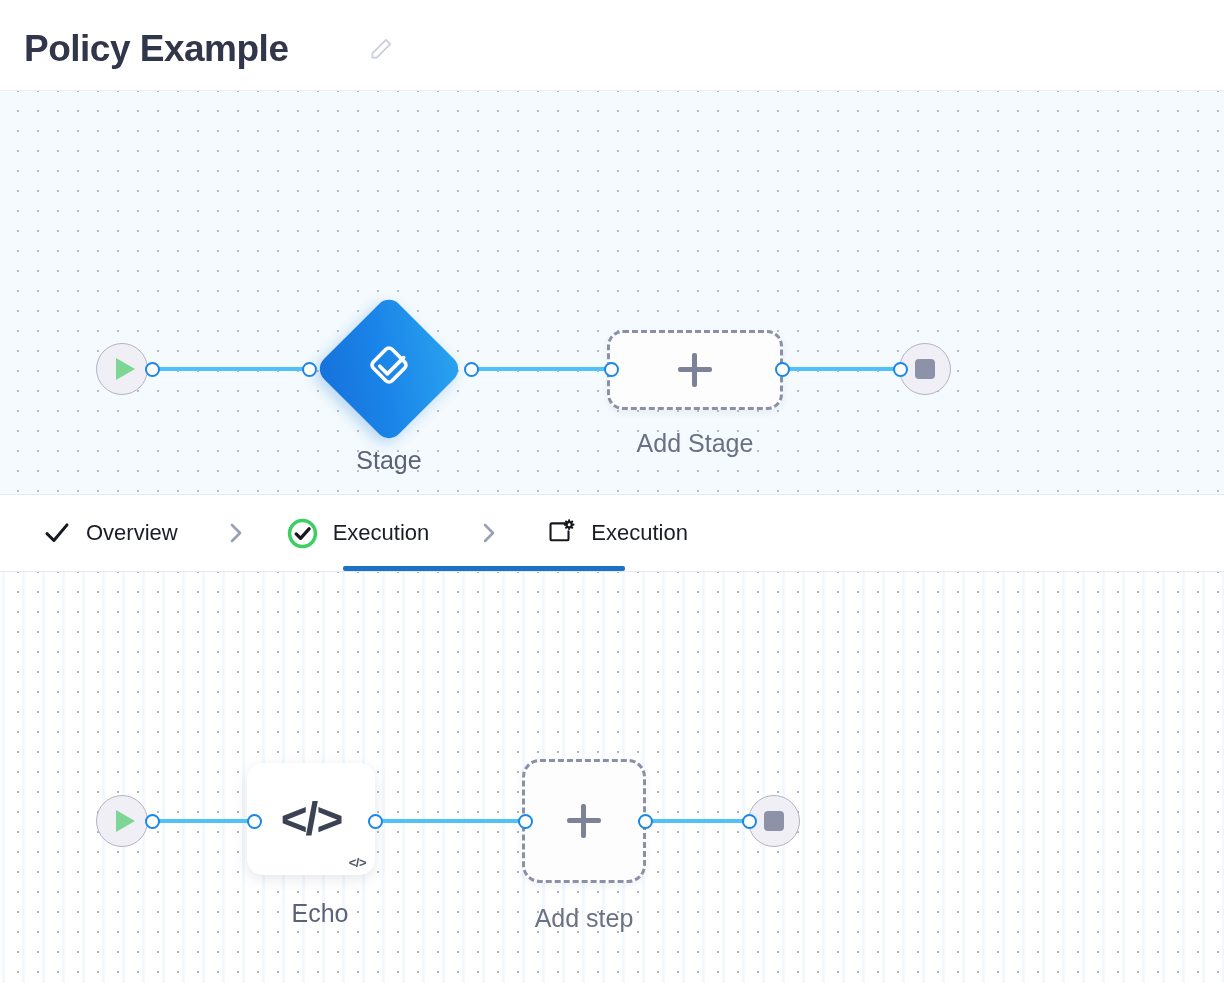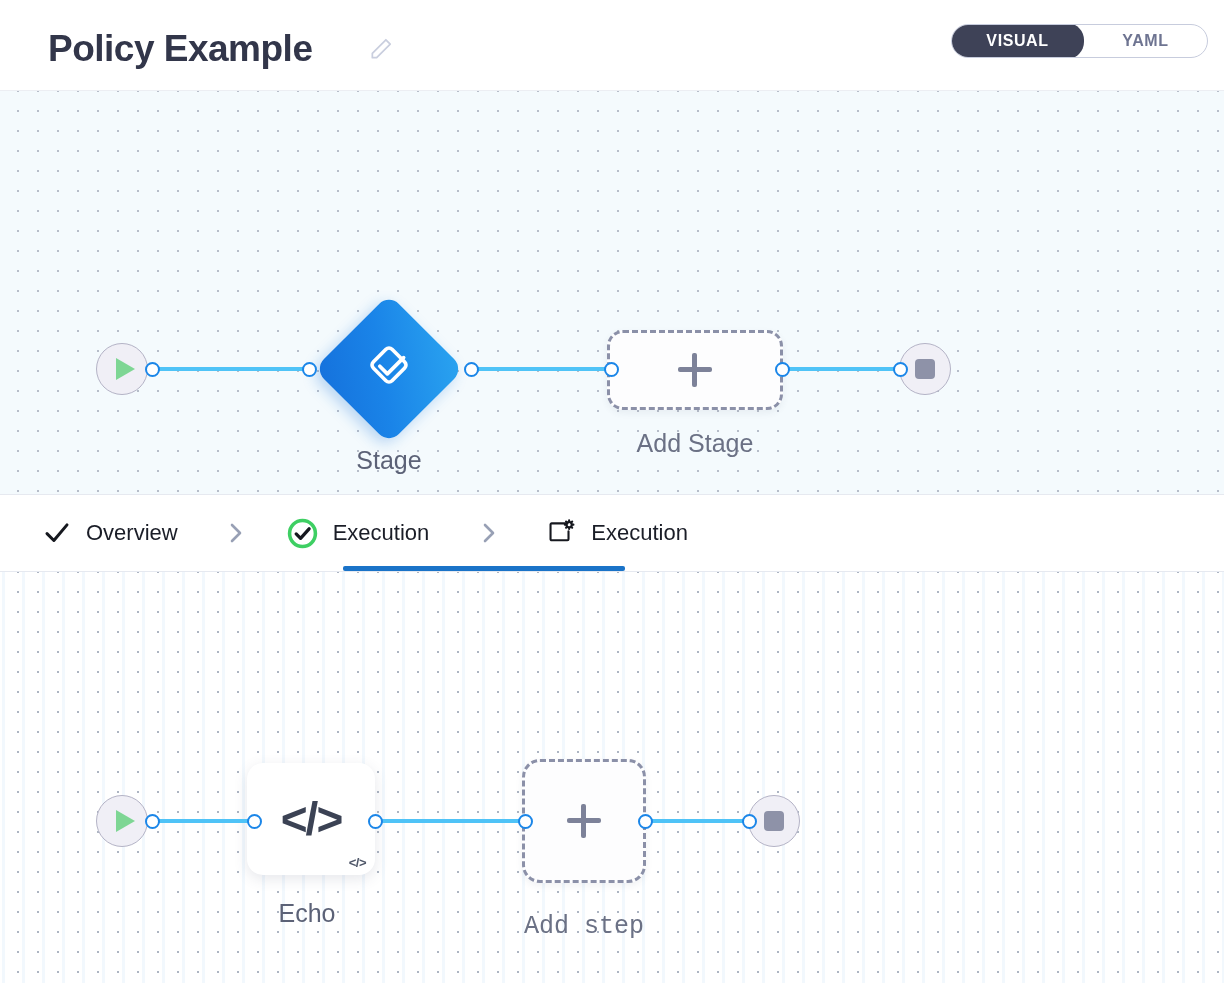--- a/index.html
+++ b/index.html
@@ -16,21 +16,21 @@
   .header {
     position: relative;
     height: 91px;
     background: #ffffff;
     border-bottom: 1px solid #eceef3;
     display: flex;
     align-items: center;
   }
   .page-title {
     position: absolute;
-    left: 48px;
+    left: 24px;
     top: 26px;
     font-size: 37px;
     font-weight: bold;
     color: #32364a;
     letter-spacing: -0.5px;
     line-height: 46px;
   }
   .edit-icon {
     position: absolute;
     left: 368px;
@@ -278,24 +278,20 @@
 
 <div class="header">
   <div class="page-title">Policy Example</div>
 
   <div class="edit-icon">
     <svg viewBox="0 0 24 24" fill="none" stroke="currentColor" stroke-width="1.6" stroke-linecap="round" stroke-linejoin="round">
       <path d="M16.5 3.5l4 4L8 20H4v-4L16.5 3.5z"></path>
     </svg>
   </div>
 
-  <div class="view-toggle">
-    <div class="toggle-opt active">VISUAL</div>
-    <div class="toggle-opt inactive">YAML</div>
-  </div>
 </div>
 
 <div class="canvas canvas-top">
 
   <div class="edge" style="left:157px; top:276px; width:152px;"></div>
   <div class="edge" style="left:472px; top:276px; width:140px;"></div>
   <div class="edge" style="left:783px; top:276px; width:117px;"></div>
 
   <div class="node" style="left:96px; top:252px;">
     <div class="terminal-node">
@@ -397,29 +393,29 @@
   <div class="port" style="left:145px; top:242px;"></div>
   <div class="port" style="left:247px; top:242px;"></div>
 
   <div class="node" style="left:247px; top:191px;">
     <div class="echo-card">
       <span class="echo-code">&lt;/&gt;</span>
       <span class="echo-badge">&lt;/&gt;</span>
     </div>
   </div>
   <div class="port" style="left:368px; top:242px;"></div>
-  <div class="node-label" style="left:243px; top:327px; width:128px;">Echo</div>
+  <div class="node-label" style="left:256px; top:327px; width:128px;">Echo</div>
 
   <div class="port" style="left:518px; top:242px;"></div>
   <div class="node" style="left:522px; top:187px;">
     <div class="add-node add-step">
       <div class="plus"></div>
     </div>
   </div>
-  <div class="node-label dim" style="left:522px; top:340px; width:124px;font-family:Liberation Mono, monospace;">Add step</div>
+  <div class="node-label dim" style="left:522px; top:332px; width:124px;">Add step</div>
   <div class="port" style="left:638px; top:242px;"></div>
 
   <div class="port" style="left:742px; top:242px;"></div>
   <div class="node" style="left:748px; top:223px;">
     <div class="terminal-node">
       <div class="stop-sq"></div>
     </div>
   </div>
 </div>
 

